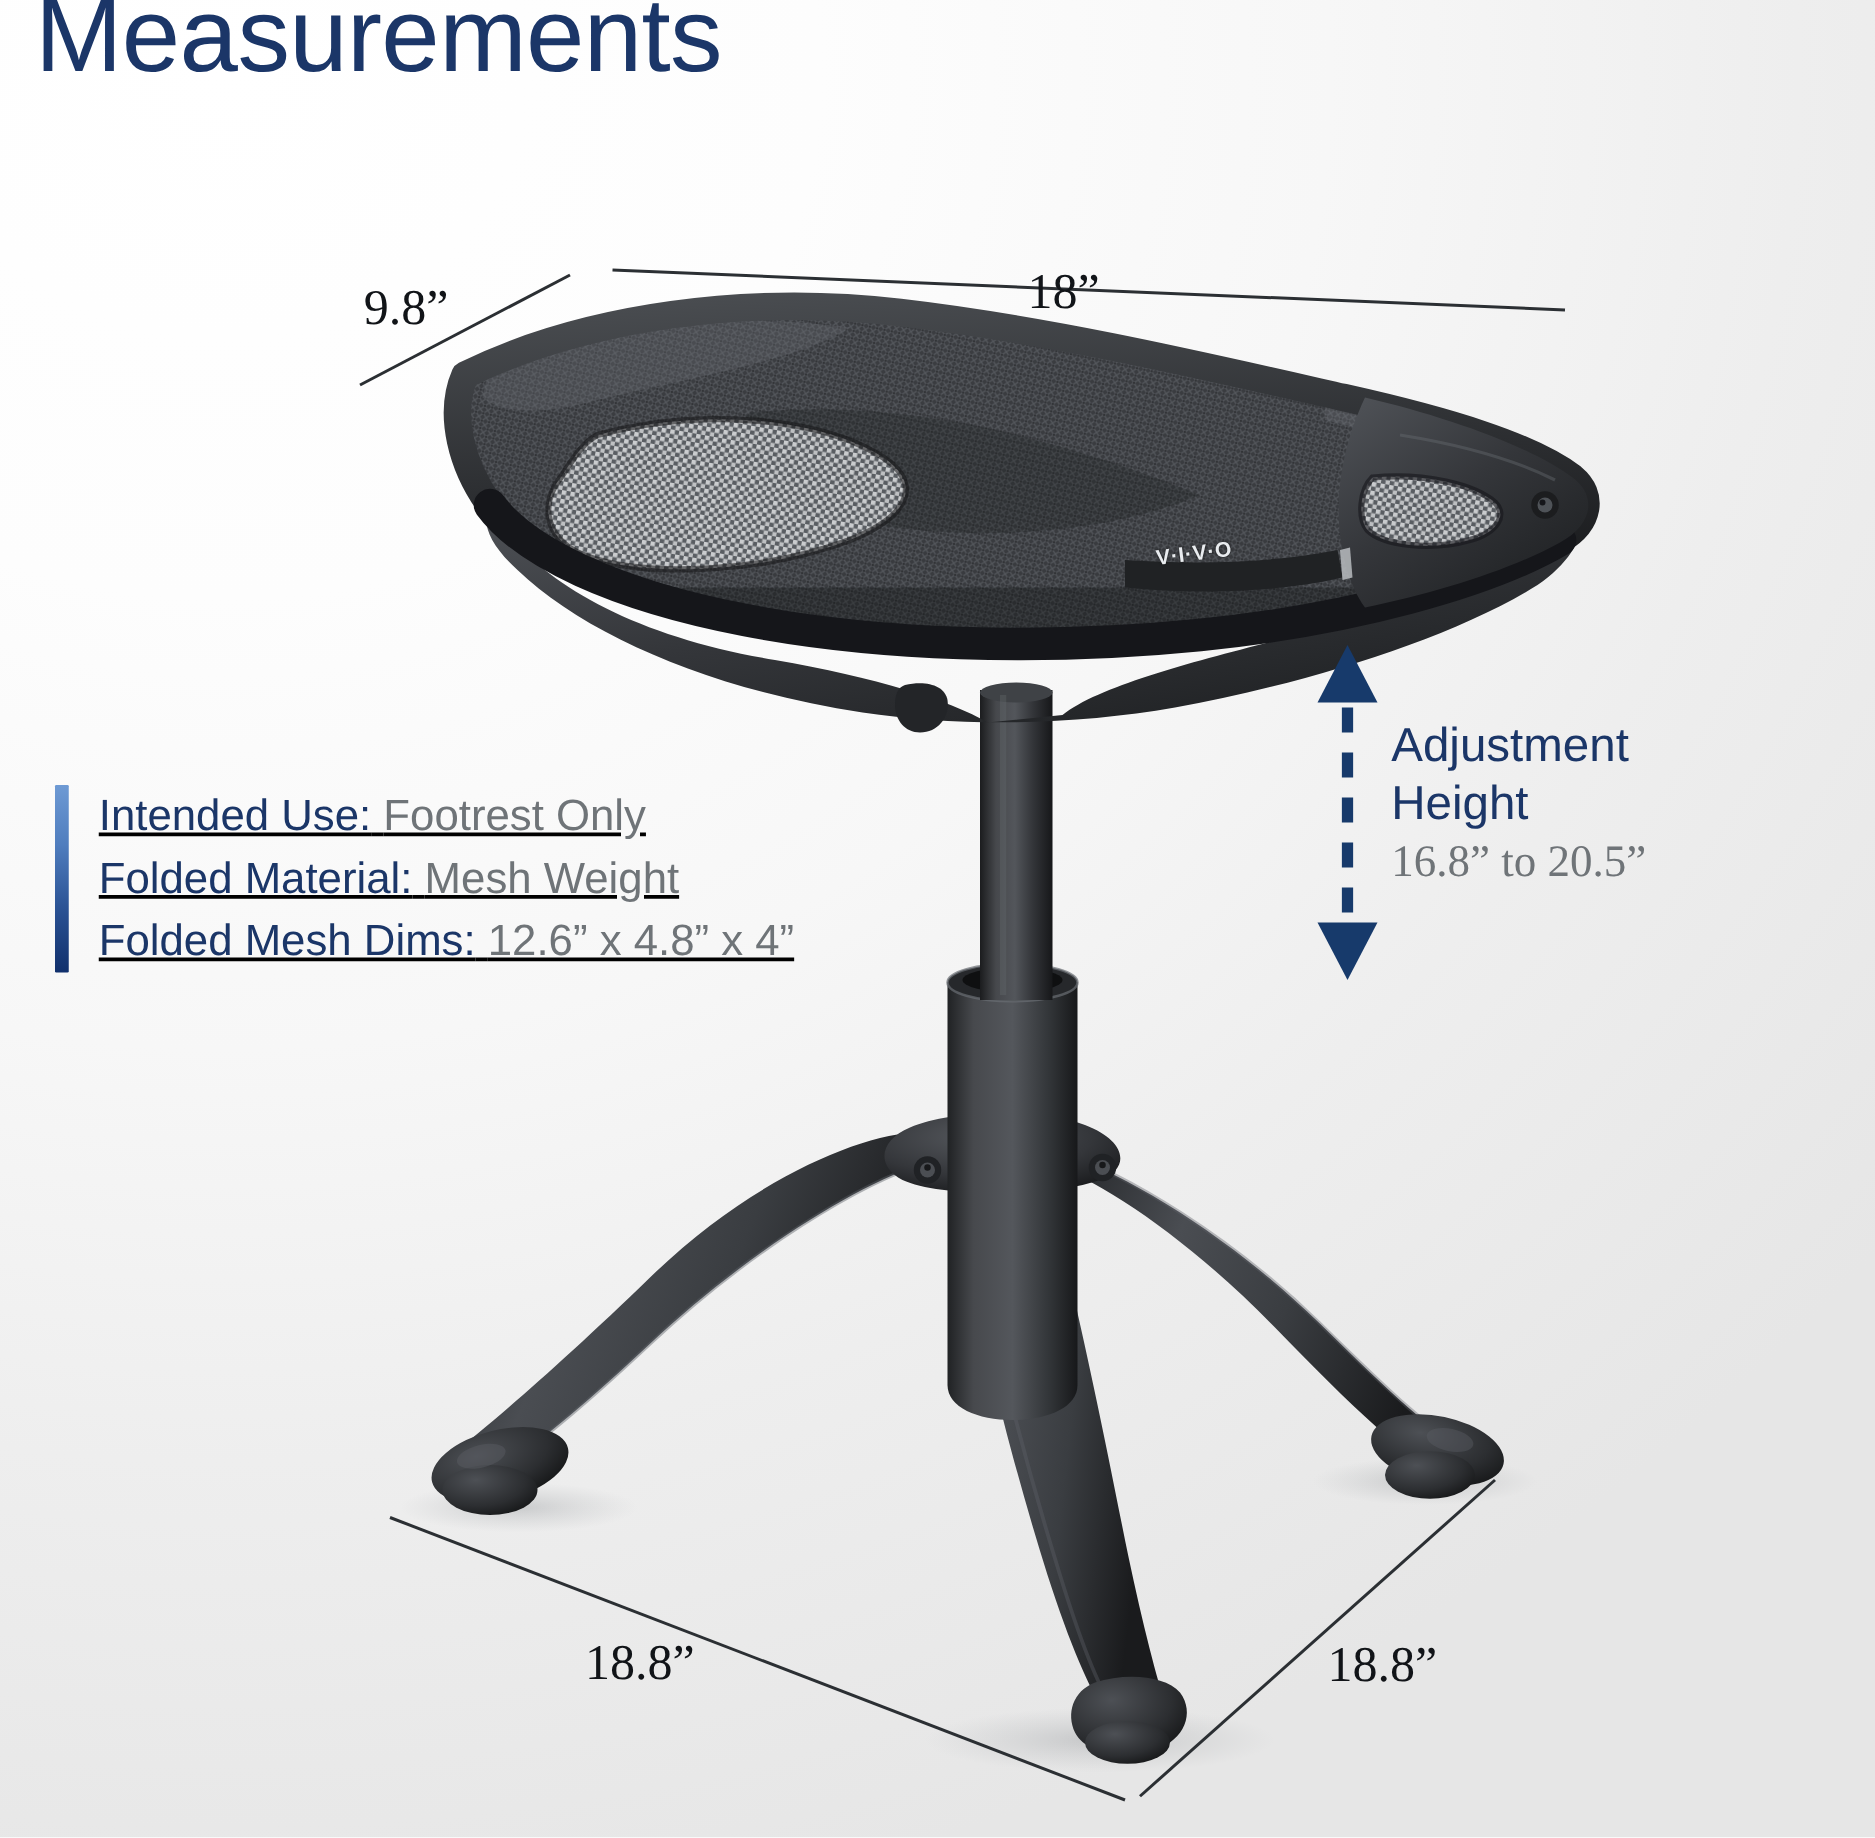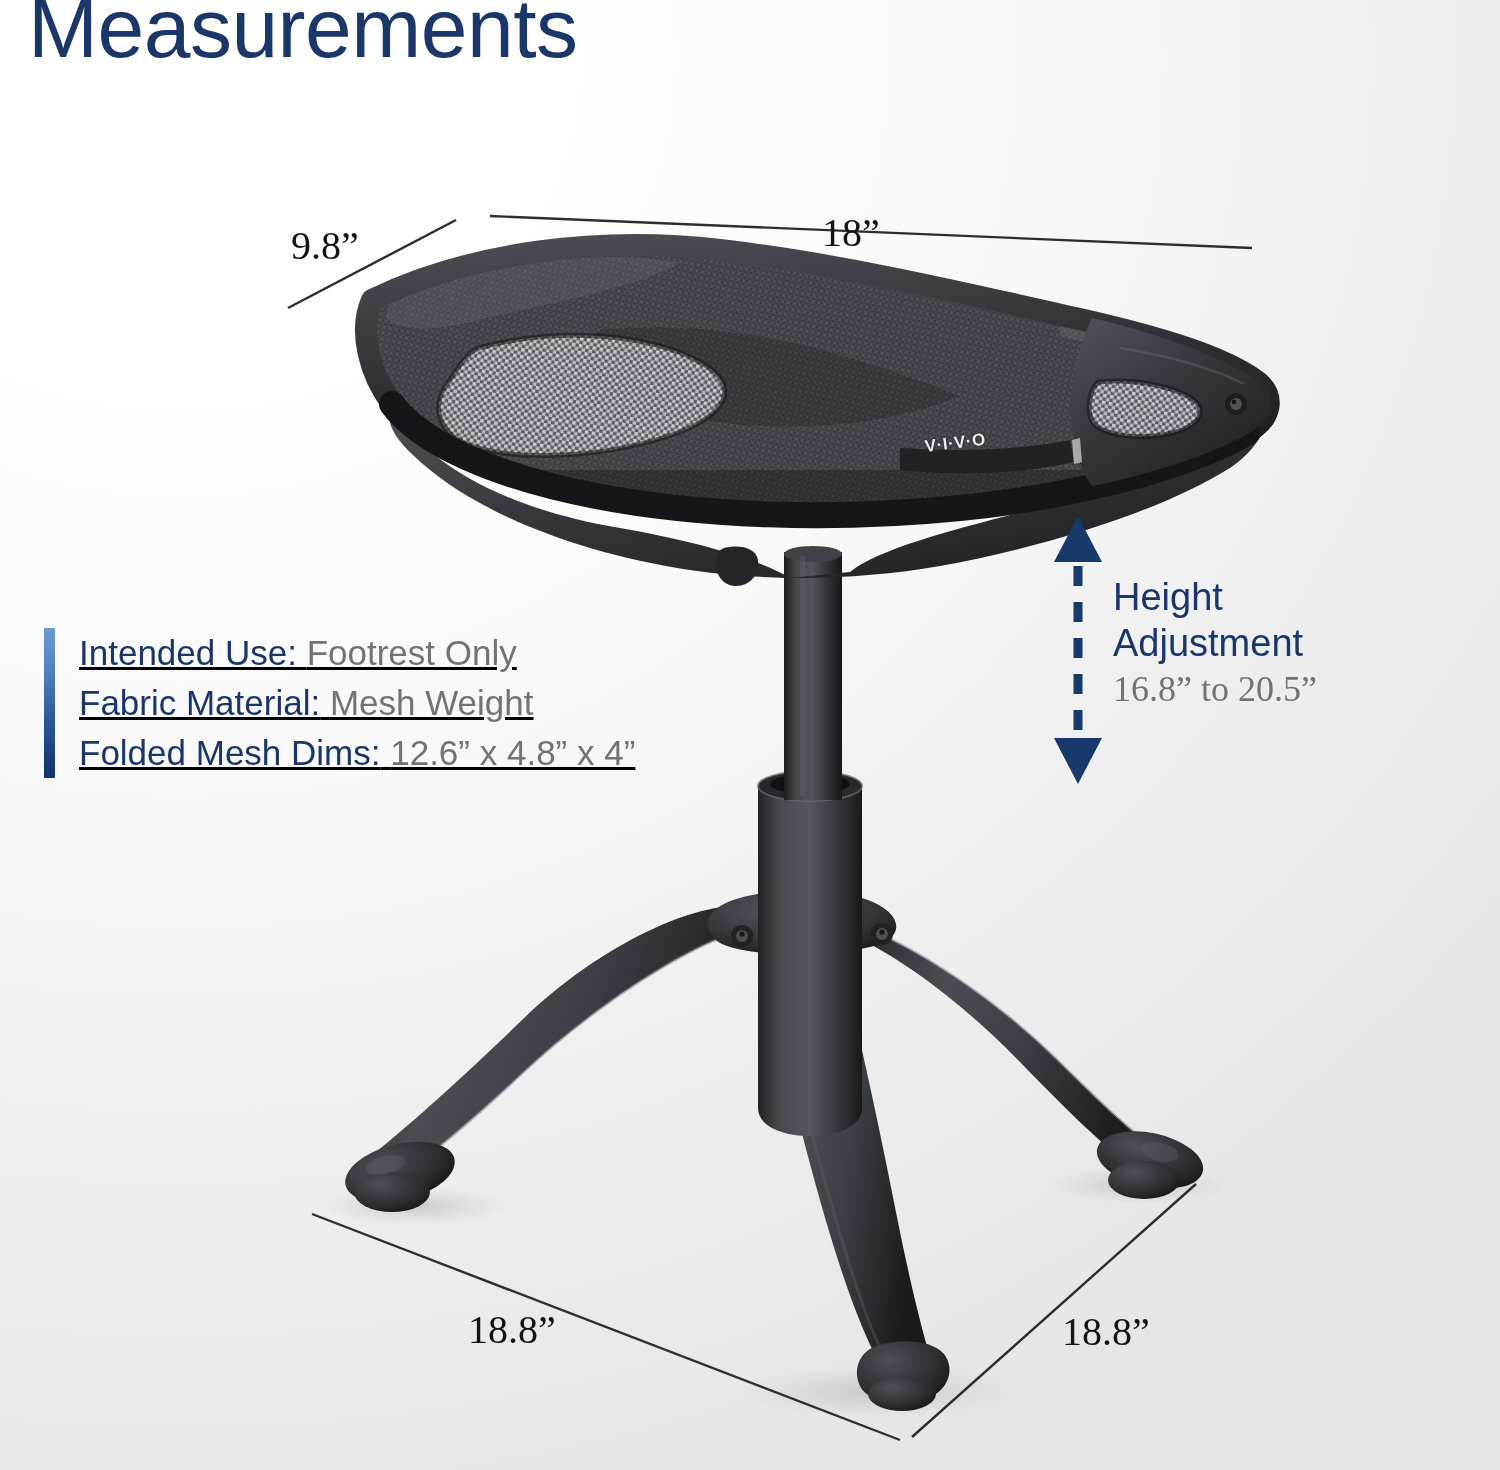--- a/index.html
+++ b/index.html
@@ -403,34 +403,34 @@
   </svg>
 
   <div id="title">Measurements</div>
 
   <div class="dim-label" id="dim-18">18”</div>
   <div class="dim-label" id="dim-98">9.8”</div>
   <div class="dim-label" id="dim-188-left">18.8”</div>
   <div class="dim-label" id="dim-188-right">18.8”</div>
 
   <div id="height-callout">
+    <div class="hc-line">Adjustment</div>
     <div class="hc-line">Height</div>
-    <div class="hc-line">Adjustment</div>
     <div class="hc-range">16.8” to 20.5”</div>
   </div>
 
   <div id="spec-block">
     <div id="spec-bar"></div>
     <div id="spec-list">
       <div class="spec-row">
         <span class="spec-label">Intended Use:</span>
         <span class="spec-value">Footrest Only</span>
       </div>
       <div class="spec-row">
-        <span class="spec-label">Fabric Material:</span>
+        <span class="spec-label">Folded Material:</span>
         <span class="spec-value">Mesh Weight</span>
       </div>
       <div class="spec-row">
         <span class="spec-label">Folded Mesh Dims:</span>
         <span class="spec-value">12.6” x 4.8” x 4”</span>
       </div>
     </div>
   </div>
 
 </div>

